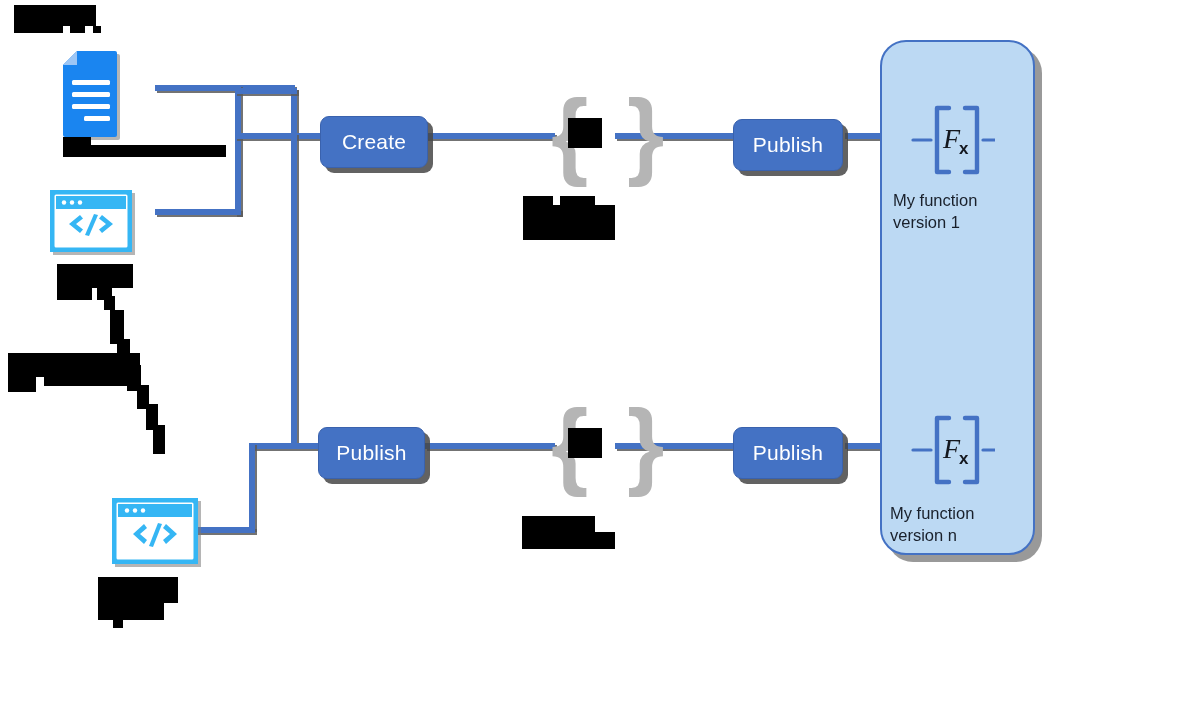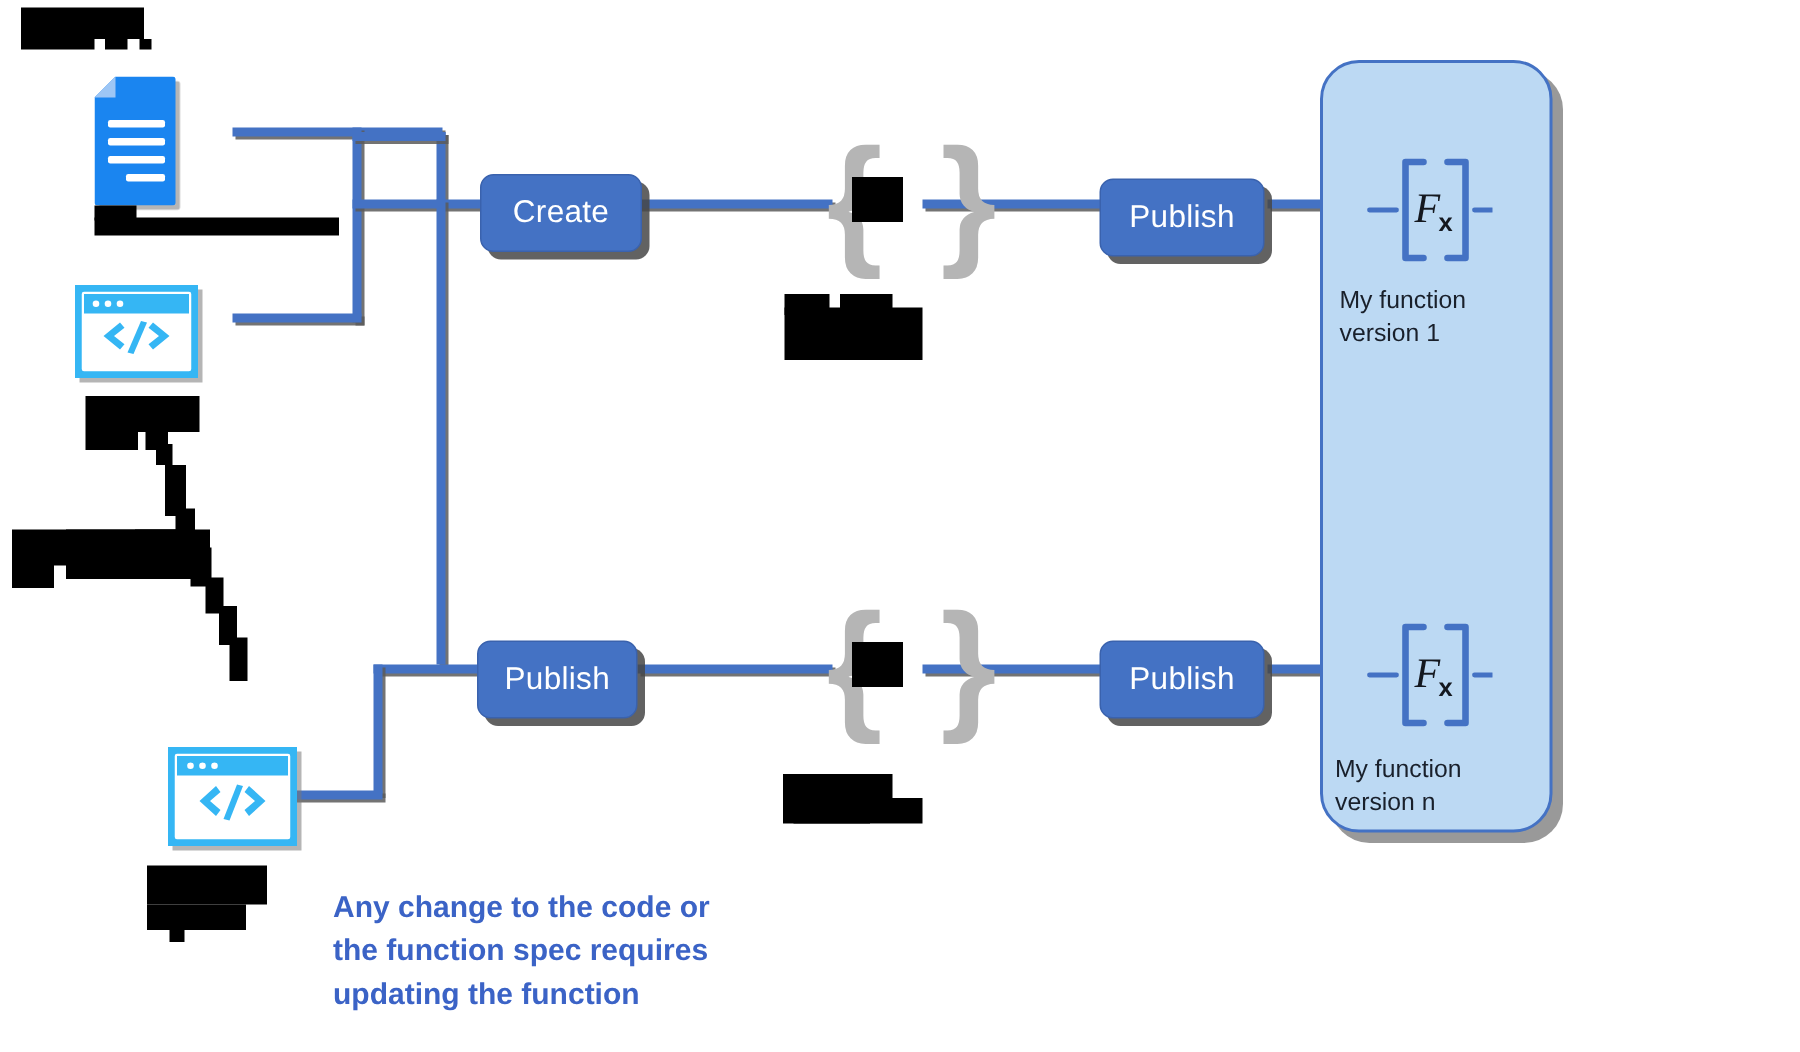--- a/index.html
+++ b/index.html
@@ -222,23 +222,20 @@
       <path d="M78 40 H90" stroke="#4472c4" stroke-width="3.2" stroke-linecap="round" fill="none"></path>
       <path d="M44 8 H32 V72 H44" stroke="#4472c4" stroke-width="4.4" fill="none" stroke-linejoin="round" stroke-linecap="round"></path>
       <path d="M60 8 H72 V72 H60" stroke="#4472c4" stroke-width="4.4" fill="none" stroke-linejoin="round" stroke-linecap="round"></path>
       <text x="38" y="48" font-family="'Liberation Serif',serif" font-style="italic" font-size="28" fill="#14181f">F</text>
       <text x="54" y="54" font-family="'Liberation Sans',sans-serif" font-weight="700" font-size="17" fill="#14181f">x</text>
     </svg>
   </div>
   <div class="fx-label" style="left:890px; top:502px;">My function
 version n</div>
 
-  <div class="note" style="left:222px; top:591px; width:300px;">Any change to the code or
-the function spec requires
-updating the function</div>
 
 
   <div class="redact" style="left:14px; top:5px; width:82px; height:21px;"></div>
   <div class="redact" style="left:14px; top:26px; width:49px; height:7px;"></div>
   <div class="redact" style="left:70px; top:26px; width:15px; height:7px;"></div>
   <div class="redact" style="left:93px; top:26px; width:8px; height:7px;"></div>
 
   <div class="redact" style="left:63px; top:137px; width:28px; height:10px;"></div>
   <div class="redact" style="left:63px; top:145px; width:163px; height:12px;"></div>
 

